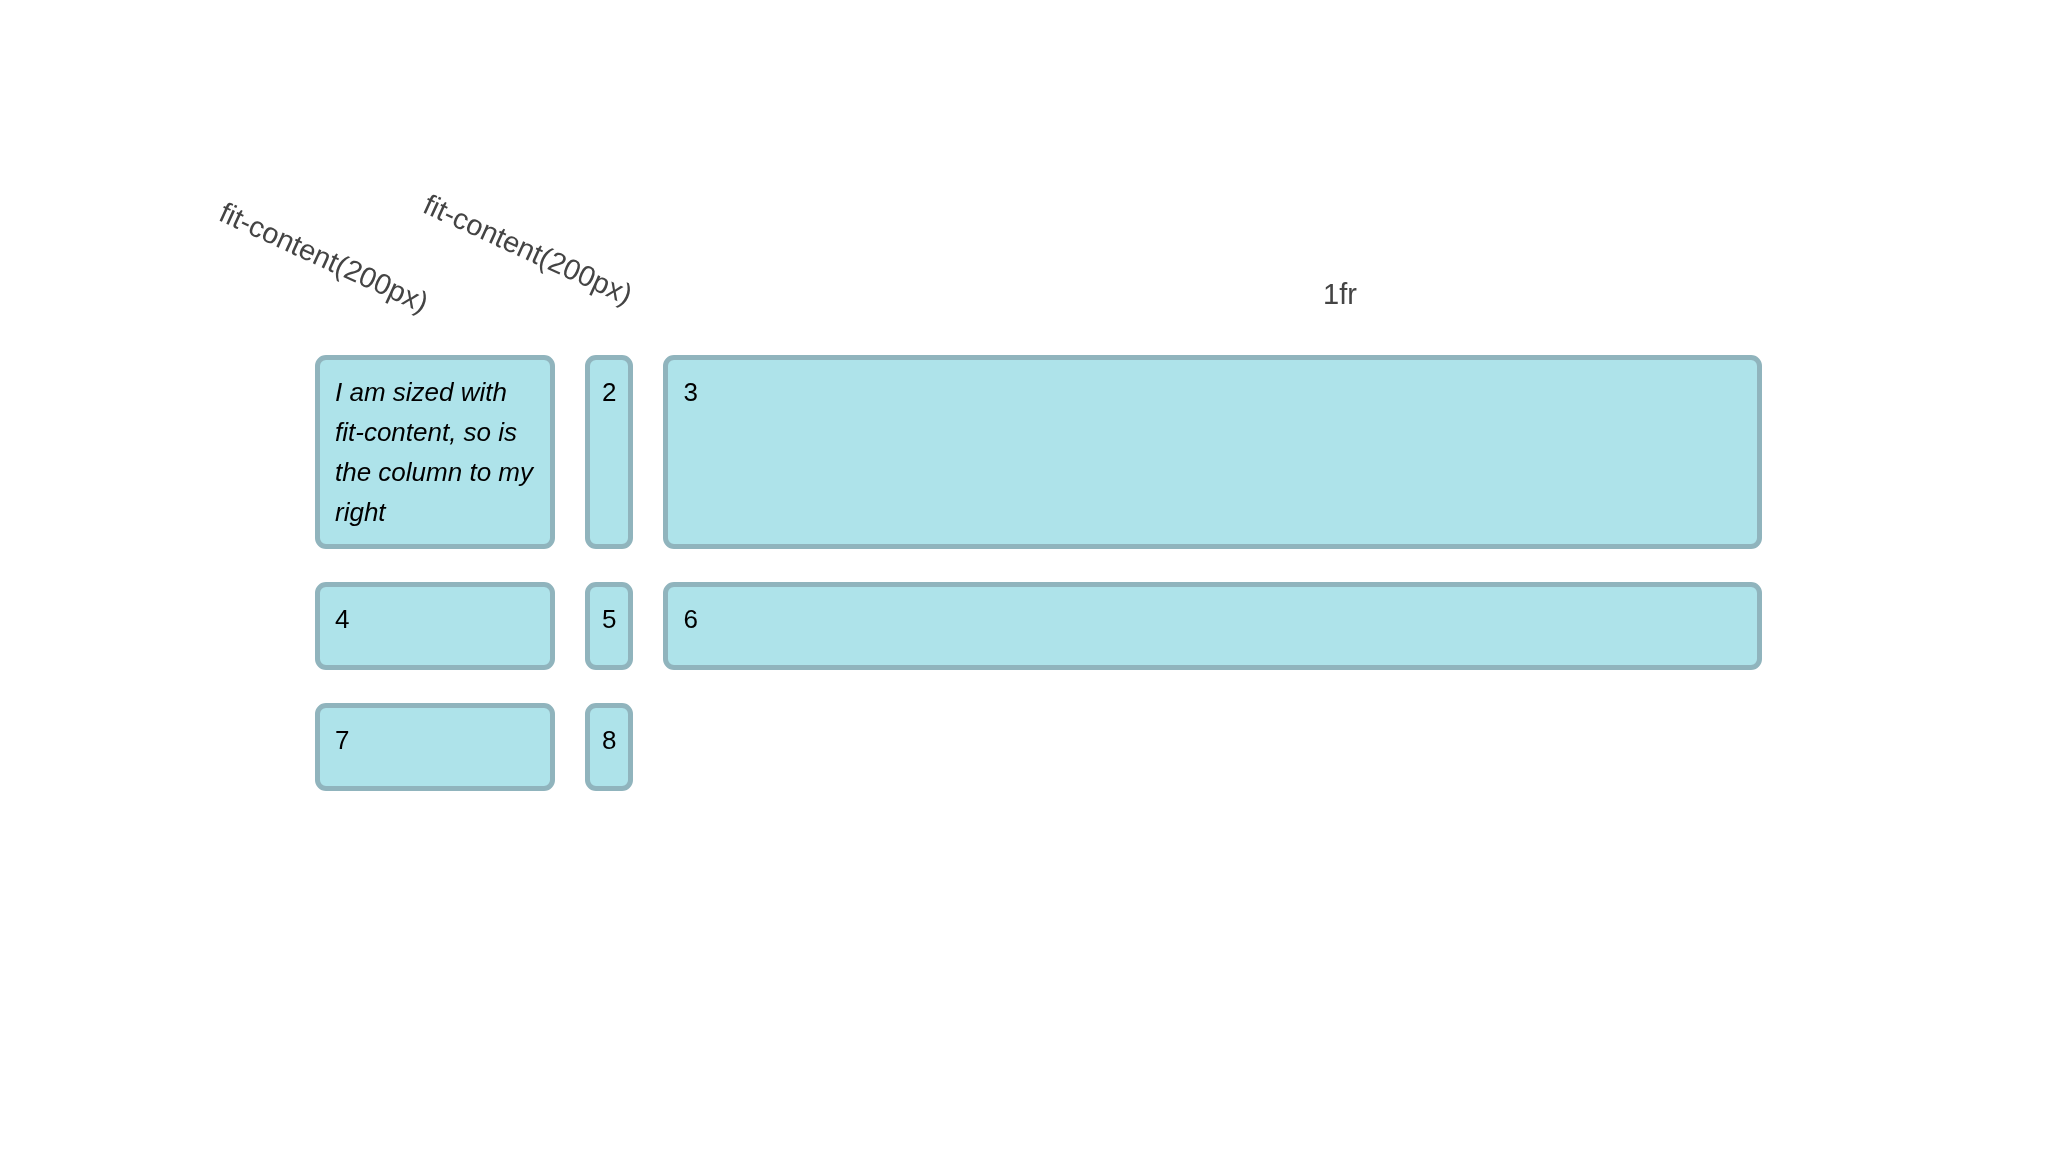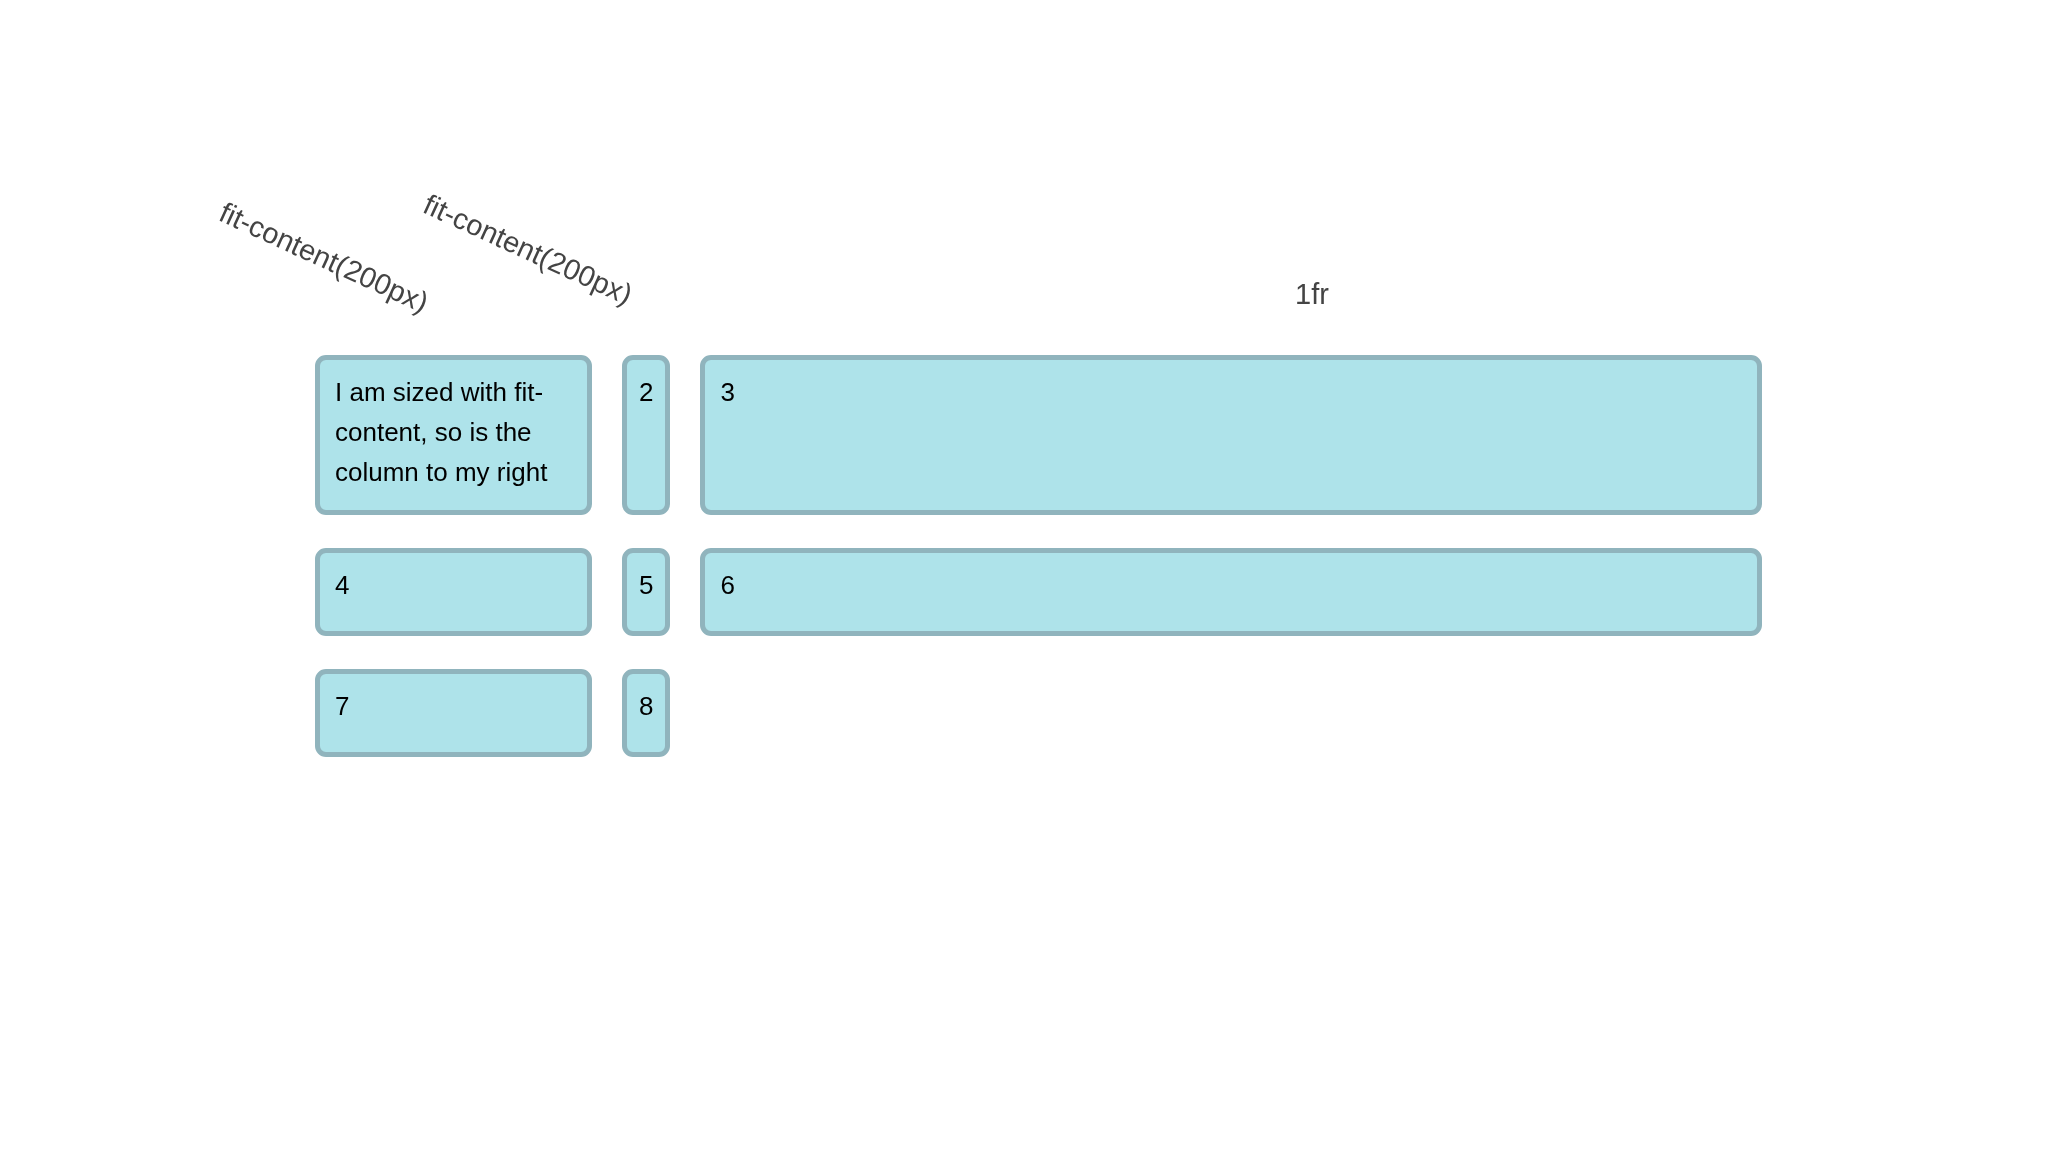--- a/index.html
+++ b/index.html
@@ -32,21 +32,21 @@
     white-space: nowrap;
     letter-spacing: 0px;
   }
   .col-label.rotated {
     transform-origin: 0 0;
     transform: rotate(24.5deg);
   }
   #label-col1 { left: 228px; top: 196px; }
   #label-col2 { left: 432px; top: 188px; }
   #label-col3 {
-    left: 1312px;
+    left: 1340px;
     top: 278px;
     transform: translateX(-50%);
   }
 
   
   #grid {
     position: absolute;
     left: 315px;
     top: 355px;
     width: 1447px;
@@ -92,21 +92,21 @@
 <div id="stage">
 
   <div class="col-label rotated" id="label-col1">fit-content(200px)</div>
 
   <div class="col-label rotated" id="label-col2">fit-content(200px)</div>
 
   <div class="col-label" id="label-col3">1fr</div>
 
   <div id="grid">
 
-    <div class="cell tall" style="width: 277px;">
+    <div class="cell tall" style="width: 240px; font-style: italic;">
       <span class="cell-text">I am sized with fit-content, so is the column to my right</span>
     </div>
 
     <div class="cell tall narrow">
       <span class="cell-text">2</span>
     </div>
 
     <div class="cell tall">
       <span class="cell-text">3</span>
     </div>

